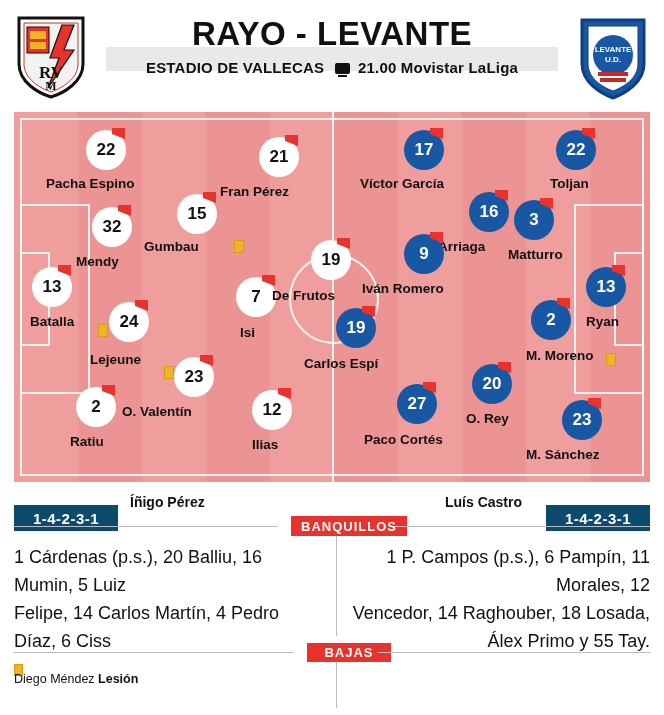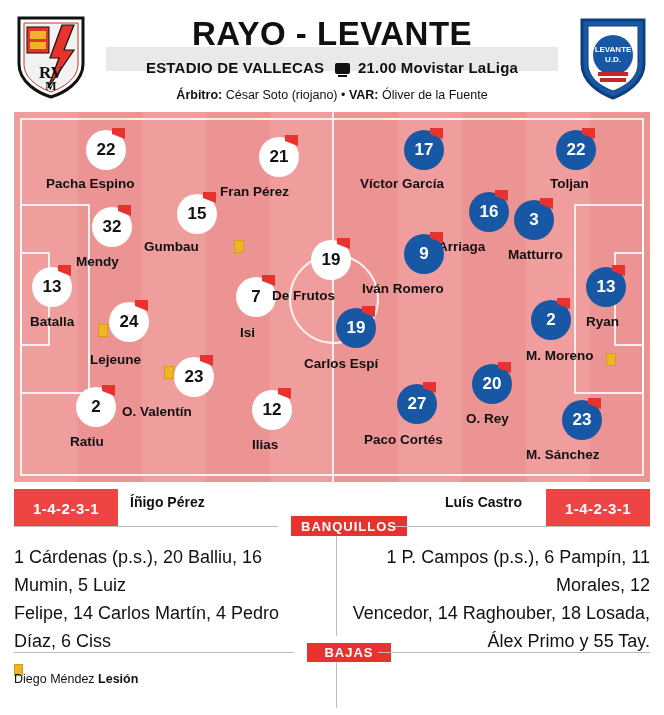--- a/index.html
+++ b/index.html
@@ -66,21 +66,21 @@
   }
   .pname{
     position:absolute;font-size:13.5px;font-weight:bold;color:#111;
     white-space:nowrap;
   }
   .card{position:absolute;width:8px;height:11px;background:#f0b429;border:1px solid #d79d10;}
 
   
   .formbar{position:absolute;left:14px;top:489px;width:636px;height:26px;}
   .form-red{
-    position:absolute;top:0;height:38px;background:#ef4444;color:#fff;
+    position:absolute;top:16px;height:26px;background:#0c4a6e;color:#fff;
     font-size:15px;font-weight:bold;display:flex;align-items:center;justify-content:center;
     letter-spacing:.5px;
   }
   .coach{
     position:absolute;top:0;height:26px;display:flex;align-items:center;
     font-size:14px;font-weight:bold;color:#111;
   }
 
   
   .banq-label,.bajas-label{
@@ -127,27 +127,20 @@
         <rect x="24" y="64" width="26" height="4" fill="#c62828"></rect>
       </svg>
     </div>
 
     <div class="sub-band"></div>
     <div class="title">RAYO - LEVANTE</div>
     <div class="subtitle">
       <span>ESTADIO DE VALLECAS</span>
       <span class="tvicon"></span>
       <span>21.00 Movistar LaLiga</span>
-    </div>
-    <div class="refline">
-      <b>Árbitro:</b>
-      <span>César Soto (riojano)</span>
-      <span>•</span>
-      <b>VAR:</b>
-      <span>Óliver de la Fuente</span>
     </div>
   </div>
 
   <div class="pitch">
     <div class="pitch-base"></div>
     <div class="stripe" style="left:0;width:64px;"></div>
     <div class="stripe" style="left:128px;width:64px;"></div>
     <div class="stripe" style="left:256px;width:64px;"></div>
     <div class="stripe" style="left:384px;width:64px;"></div>
     <div class="stripe" style="left:512px;width:64px;"></div>

